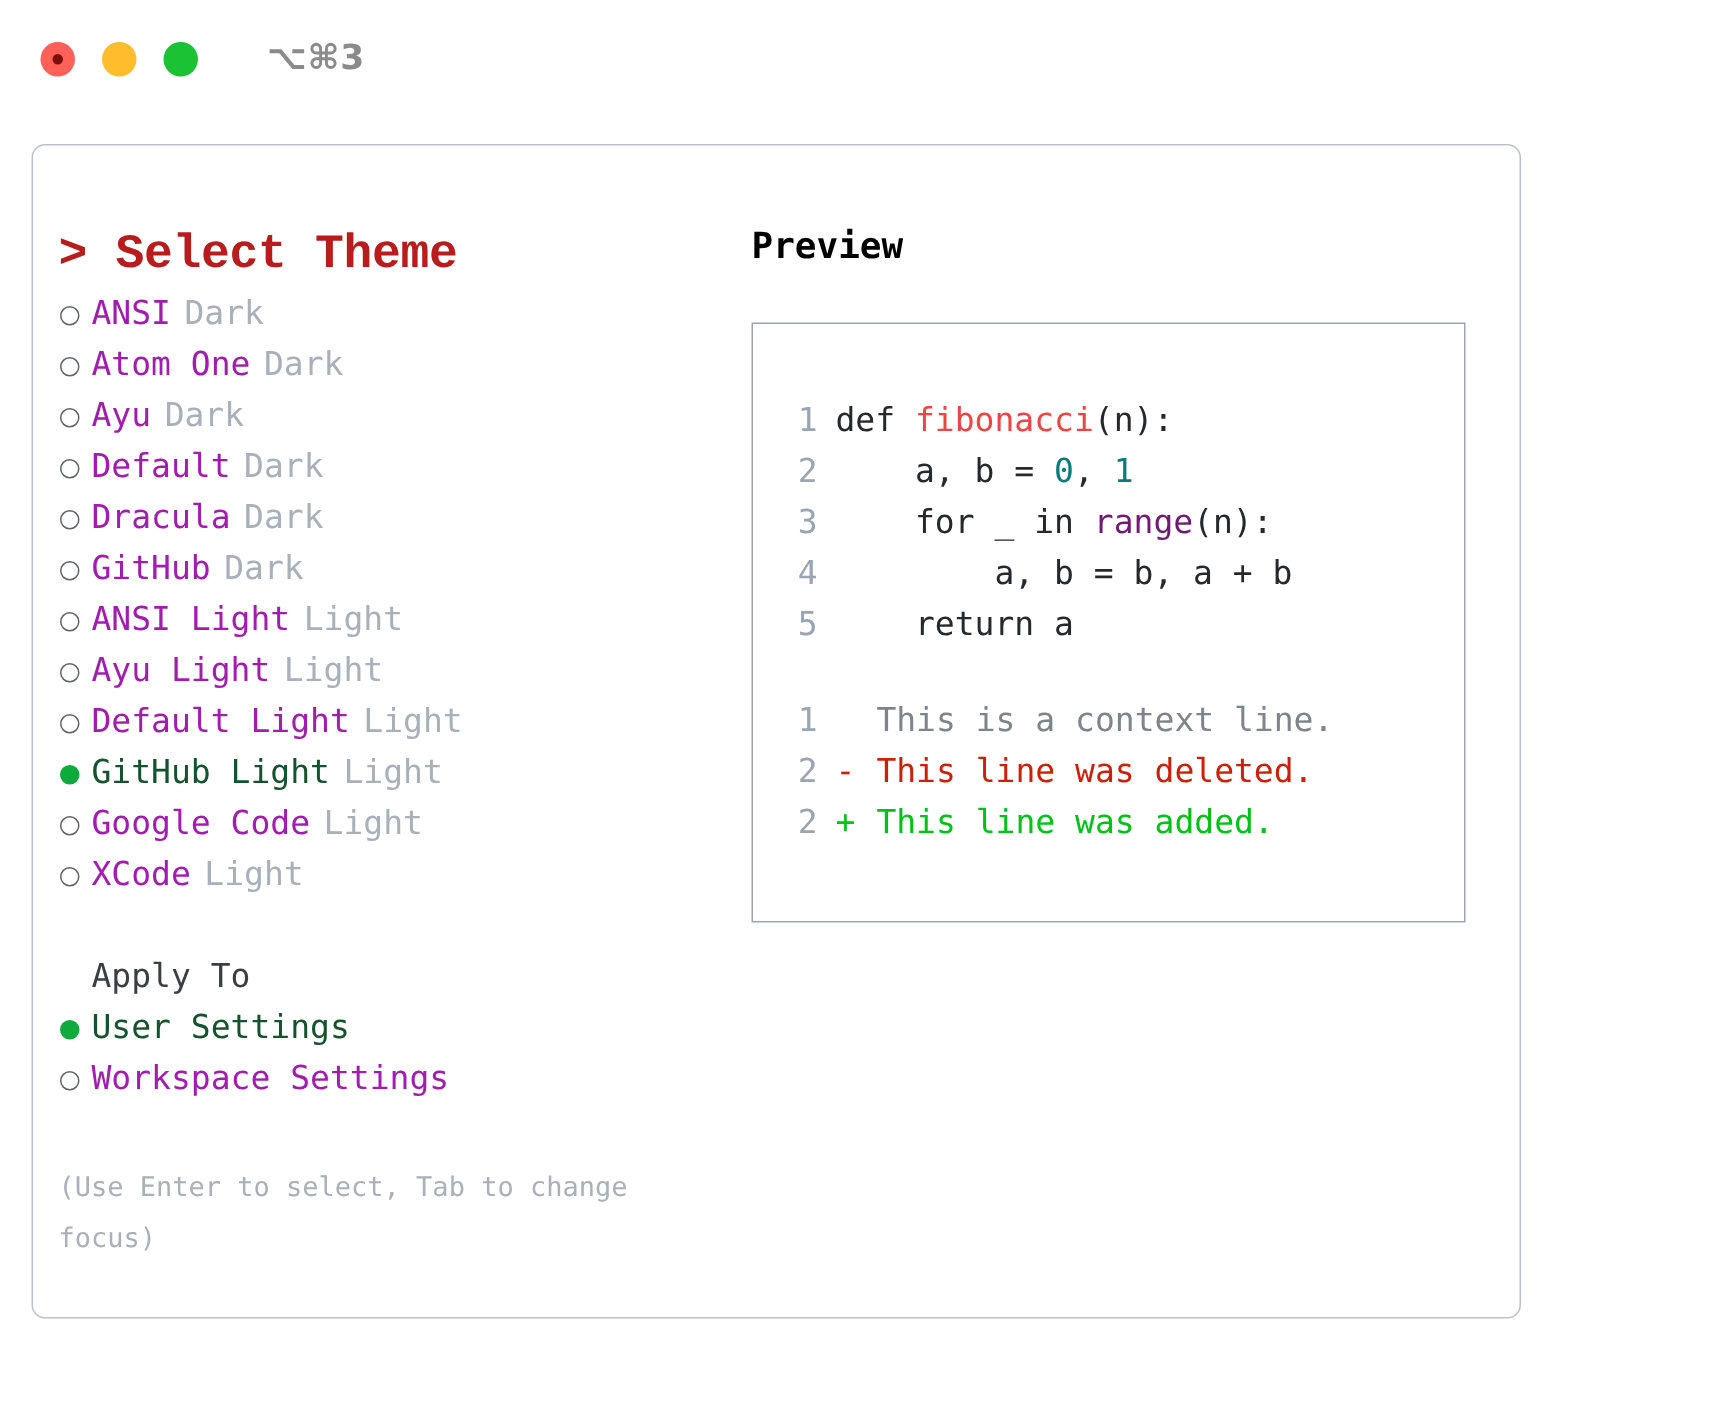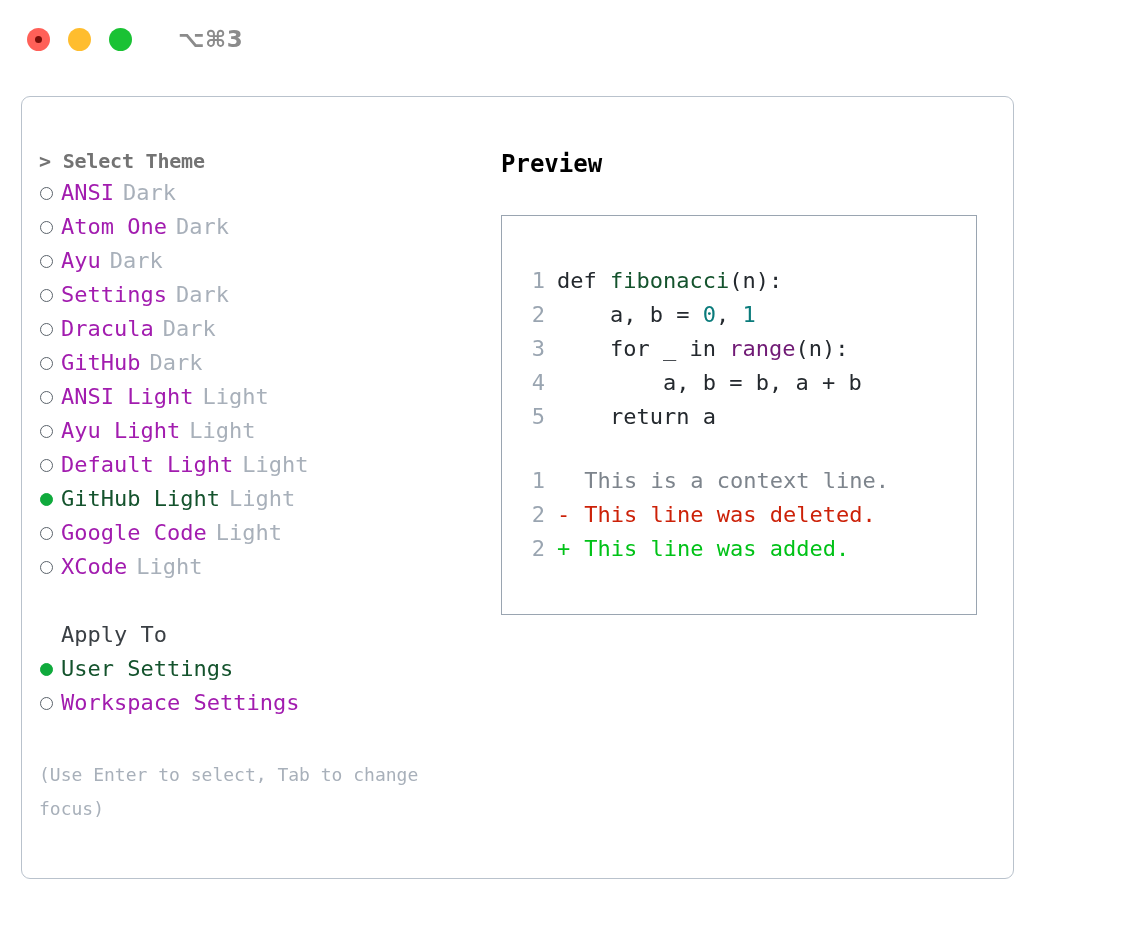--- a/index.html
+++ b/index.html
@@ -86,27 +86,28 @@
 
   .columns {
     display: flex;
     align-items: flex-start;
   }
   .col-left  { width: 462px; flex: 0 0 462px; }
   .col-right { flex: 1 1 auto; }
 
   
   .section-head {
-    font-size: 20px;
+    font-size: 32px;
     font-weight: 700;
-    color: #737373;
+    color: #b91c1c;
     letter-spacing: -0.2px;
     white-space: pre;
     line-height: 1.42;
     margin-bottom: 1px;
+    font-family: Liberation Mono, monospace;
   }
 
   .opt-list { margin: 0; padding: 0; list-style: none; }
 
   .opt {
     display: flex;
     align-items: baseline;
     font-size: 22px;
     line-height: 34px;
     height: 34px;
@@ -194,21 +195,21 @@
     display: inline-block;
     width: 27px;
     flex: 0 0 27px;
     text-align: right;
     color: #9aa5b1;
     margin-right: 12px;
   }
   .code-text { color: #24292e; }
 
   .tok-kw   { color: #24292e; }
-  .tok-fn   { color: #14532d; text-align: center; }
+  .tok-fn   { color: #ef4444; text-align: center; }
   .tok-num  { color: #0a7b7b; }
   .tok-call { color: #701a75; }
   .tok-plain{ color: #24292e; }
 
   .diff-gap { height: 30px; }
 
   .diff-line { display: flex; align-items: baseline;
                font-size: 22px; line-height: 34px; height: 34px; white-space: pre; }
   .diff-sign { display: inline-block; width: 14px; flex: 0 0 14px; }
   .diff-ctx  { color: #7d848c; }
@@ -234,21 +235,21 @@
       <div class="columns">
 
         <div class="col-left">
 
           <div class="section-head">&gt; Select Theme</div>
 
           <ul class="opt-list" id="theme-list">
               <li class="opt"><span class="bullet"></span><span class="opt-label">ANSI</span><span class="opt-kind">Dark</span></li>
               <li class="opt"><span class="bullet"></span><span class="opt-label">Atom One</span><span class="opt-kind">Dark</span></li>
               <li class="opt"><span class="bullet"></span><span class="opt-label">Ayu</span><span class="opt-kind">Dark</span></li>
-              <li class="opt"><span class="bullet"></span><span class="opt-label">Settings</span><span class="opt-kind">Dark</span></li>
+              <li class="opt"><span class="bullet"></span><span class="opt-label">Default</span><span class="opt-kind">Dark</span></li>
               <li class="opt"><span class="bullet"></span><span class="opt-label">Dracula</span><span class="opt-kind">Dark</span></li>
               <li class="opt"><span class="bullet"></span><span class="opt-label">GitHub</span><span class="opt-kind">Dark</span></li>
               <li class="opt"><span class="bullet"></span><span class="opt-label">ANSI Light</span><span class="opt-kind">Light</span></li>
               <li class="opt"><span class="bullet"></span><span class="opt-label">Ayu Light</span><span class="opt-kind">Light</span></li>
               <li class="opt"><span class="bullet"></span><span class="opt-label">Default Light</span><span class="opt-kind">Light</span></li>
               <li class="opt selected"><span class="bullet"></span><span class="opt-label">GitHub Light</span><span class="opt-kind">Light</span></li>
               <li class="opt"><span class="bullet"></span><span class="opt-label">Google Code</span><span class="opt-kind">Light</span></li>
               <li class="opt"><span class="bullet"></span><span class="opt-label">XCode</span><span class="opt-kind">Light</span></li>
             </ul>
 

